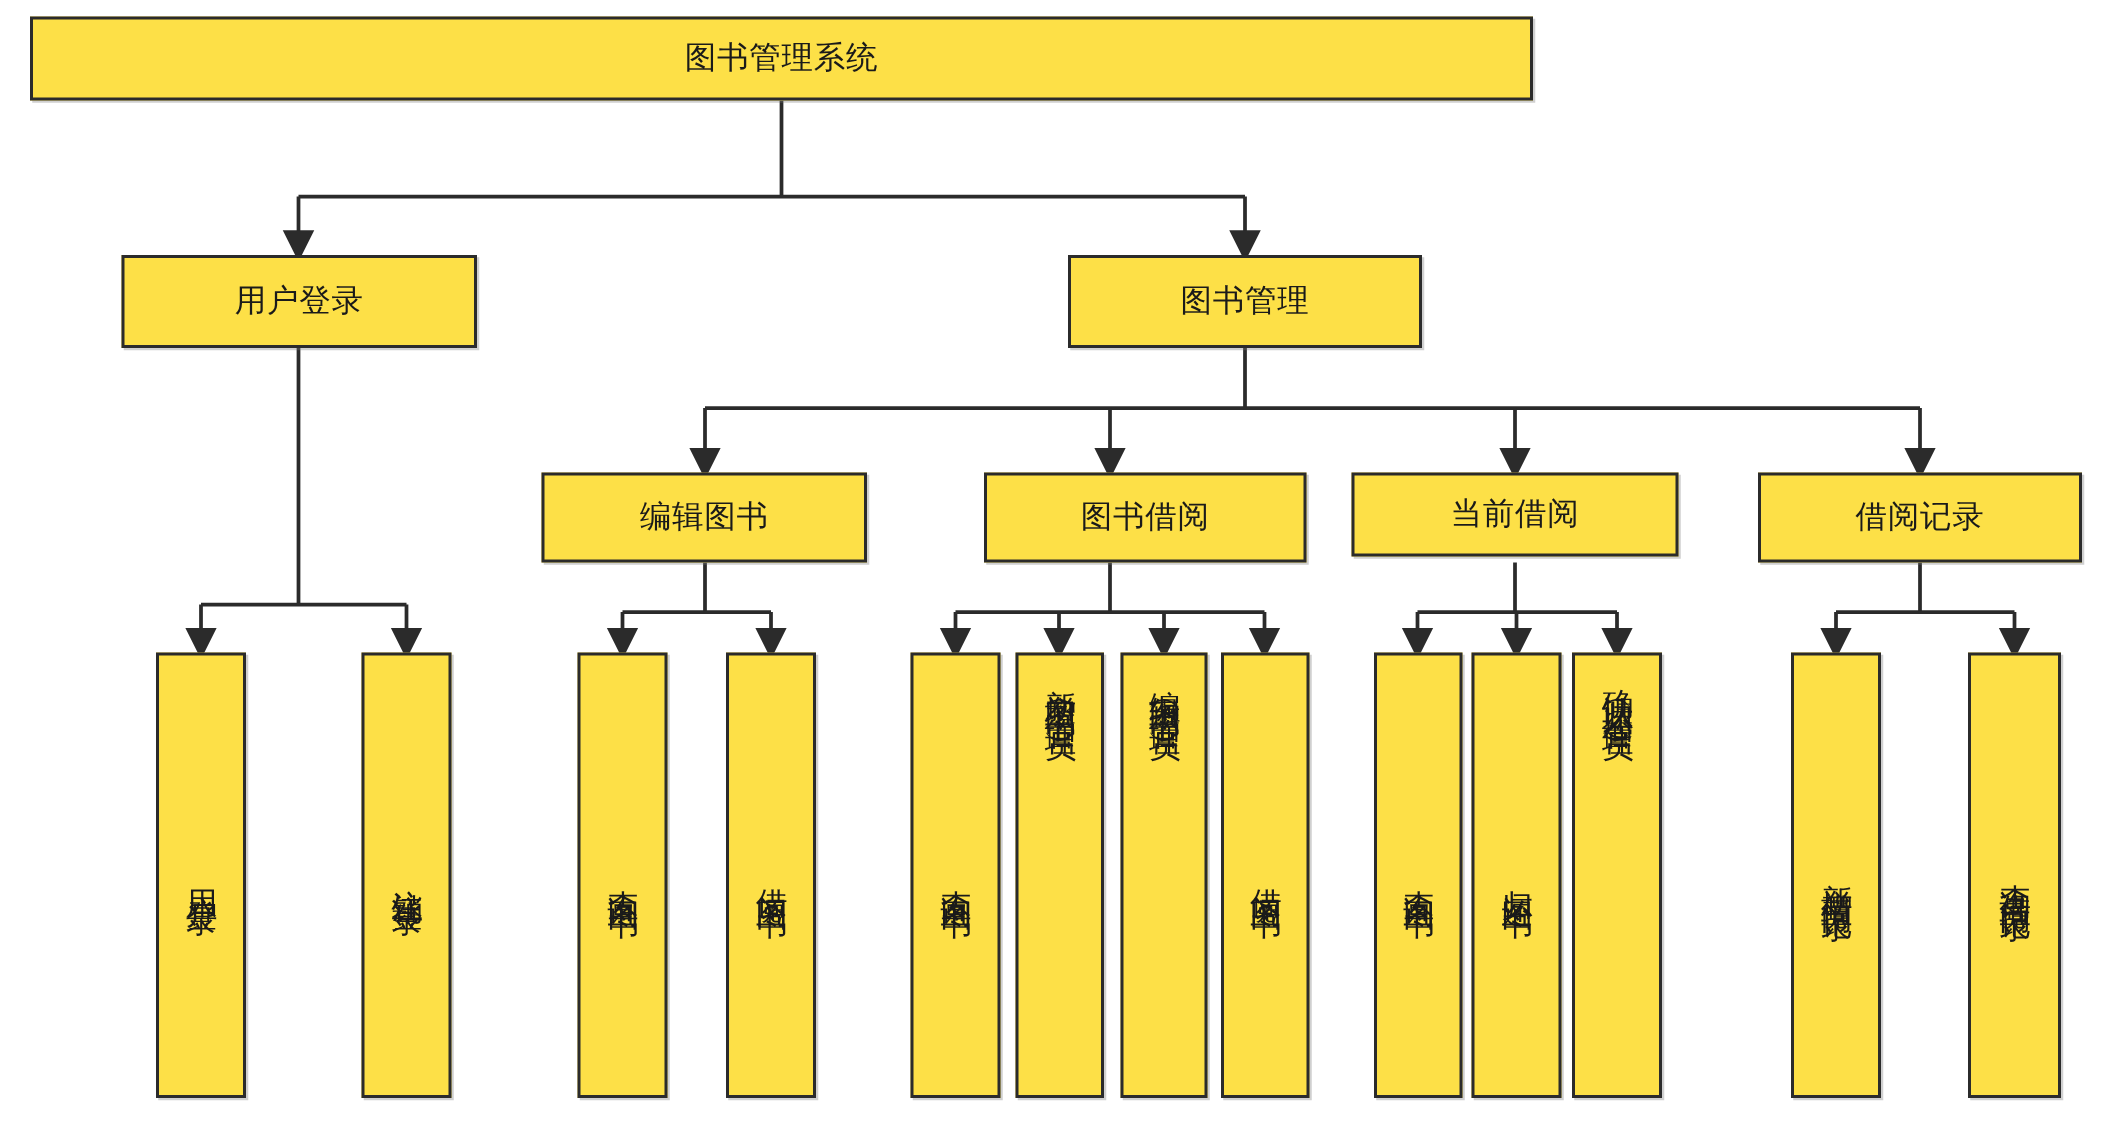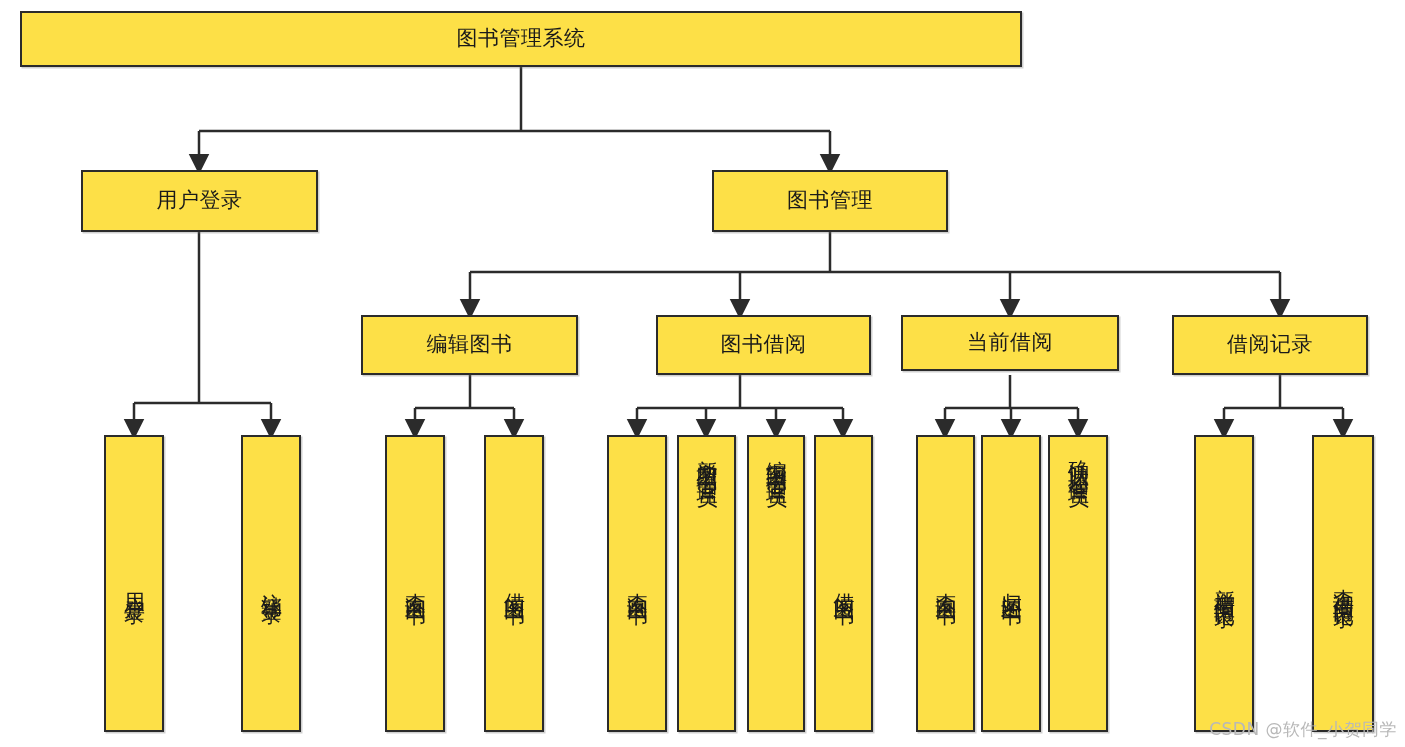--- a/index.html
+++ b/index.html
@@ -144,21 +144,21 @@
   <div id="level3-container">
       <div class="node-box" style="left: 361px; top: 315px; width: 217px; height: 60px;">
         <span class="node-label-h">编辑图书</span>
       </div>
       <div class="node-box" style="left: 632px; top: 315px; width: 215px; height: 60px; margin-left: 24px;">
         <span class="node-label-h">图书借阅</span>
       </div>
       <div class="node-box" style="left: 901px; top: 315px; width: 218px; height: 56px;">
         <span class="node-label-h">当前借阅</span>
       </div>
-      <div class="node-box" style="left: 1172px; top: 315px; width: 196px; height: 60px;">
+      <div class="node-box" style="left: 1172px; top: 315px; width: 216px; height: 60px;">
         <span class="node-label-h">借阅记录</span>
       </div>
     </div>
   <div id="leaves-container">
       <div class="node-box leaf center-text" style="left: 104px; top: 435px; width: 60px; height: 297px;">
         <span class="node-label-v">用户登录</span>
       </div>
       <div class="node-box leaf center-text" style="left: 241px; top: 435px; width: 60px; height: 297px;">
         <span class="node-label-v">注销登录</span>
       </div>
@@ -190,14 +190,13 @@
         <span class="node-label-v">确认归还（管理员）</span>
       </div>
       <div class="node-box leaf center-text" style="left: 1194px; top: 435px; width: 60px; height: 297px;">
         <span class="node-label-v">新增借阅记录</span>
       </div>
       <div class="node-box leaf center-text" style="left: 1312px; top: 435px; width: 62px; height: 297px;">
         <span class="node-label-v">查询借阅记录</span>
       </div>
     </div>
 
-  <div class="watermark">CSDN @软件_小贺同学</div>
 </div>
 
 </body></html>

